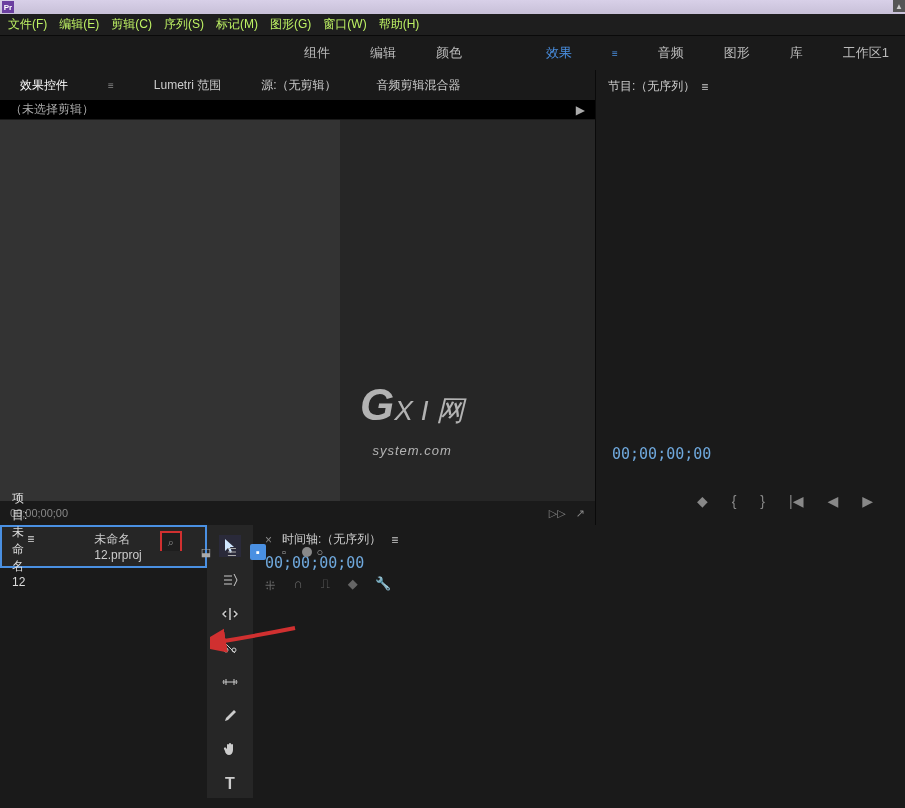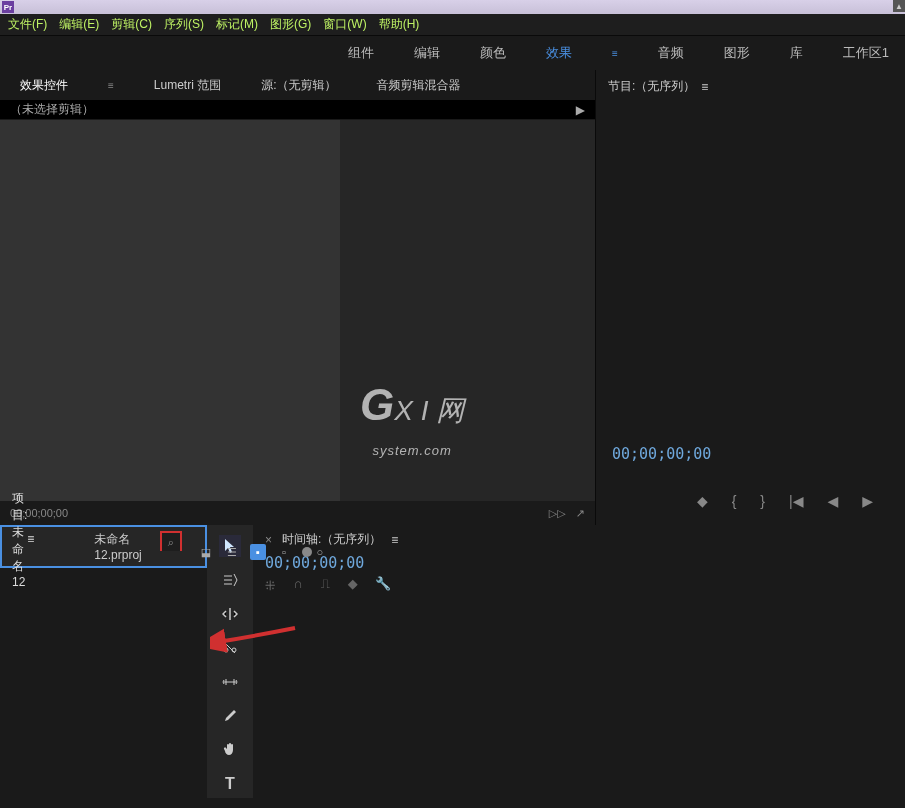--- a/index.html
+++ b/index.html
@@ -4,21 +4,21 @@
 <style>
 * { margin: 0; padding: 0; box-sizing: border-box; font-family: "Microsoft YaHei", Arial, sans-serif; }
 body { width: 905px; height: 808px; background: #1a1a1a; color: #ccc; font-size: 12px; overflow: hidden; }
 
 .titlebar { height: 14px; background: linear-gradient(#d8d0e8, #c8c0d8); display: flex; align-items: center; padding-left: 2px; font-size: 11px; color: #333; }
 .titlebar .icon { width: 12px; height: 12px; background: #6b3fa0; margin-right: 4px; display: inline-flex; align-items: center; justify-content: center; color: #fff; font-size: 8px; font-weight: bold; }
 
 .menubar { height: 22px; background: #1e1e1e; display: flex; align-items: center; padding-left: 8px; gap: 12px; font-size: 12px; color: #bef264; border-bottom: 1px solid #0a0a0a; }
 
 .workspace-tabs { height: 34px; background: #1a1a1a; display: flex; align-items: center; justify-content: flex-end; gap: 40px; padding-right: 16px; font-size: 13px; color: #bbb; }
-.workspace-tabs .active { color: #4a90e2; }
+.workspace-tabs .active { color: #4a90e2; margin-left: 44px; }
 .workspace-tabs .hamburger { color: #4a90e2; font-size: 10px; }
 
 .main-area { display: flex; height: 455px; }
 
 .left-col { width: 595px; display: flex; flex-direction: column; }
 .right-col { flex: 1; border-left: 1px solid #0a0a0a; display: flex; flex-direction: column; }
 
 .panel-tabs { height: 30px; display: flex; align-items: center; gap: 40px; padding-left: 20px; background: #1a1a1a; font-size: 12px; color: #ccc; }
 .panel-tabs .tab-active { color: #fff; }
 .panel-tabs .menu-icon { color: #888; font-size: 10px; }

